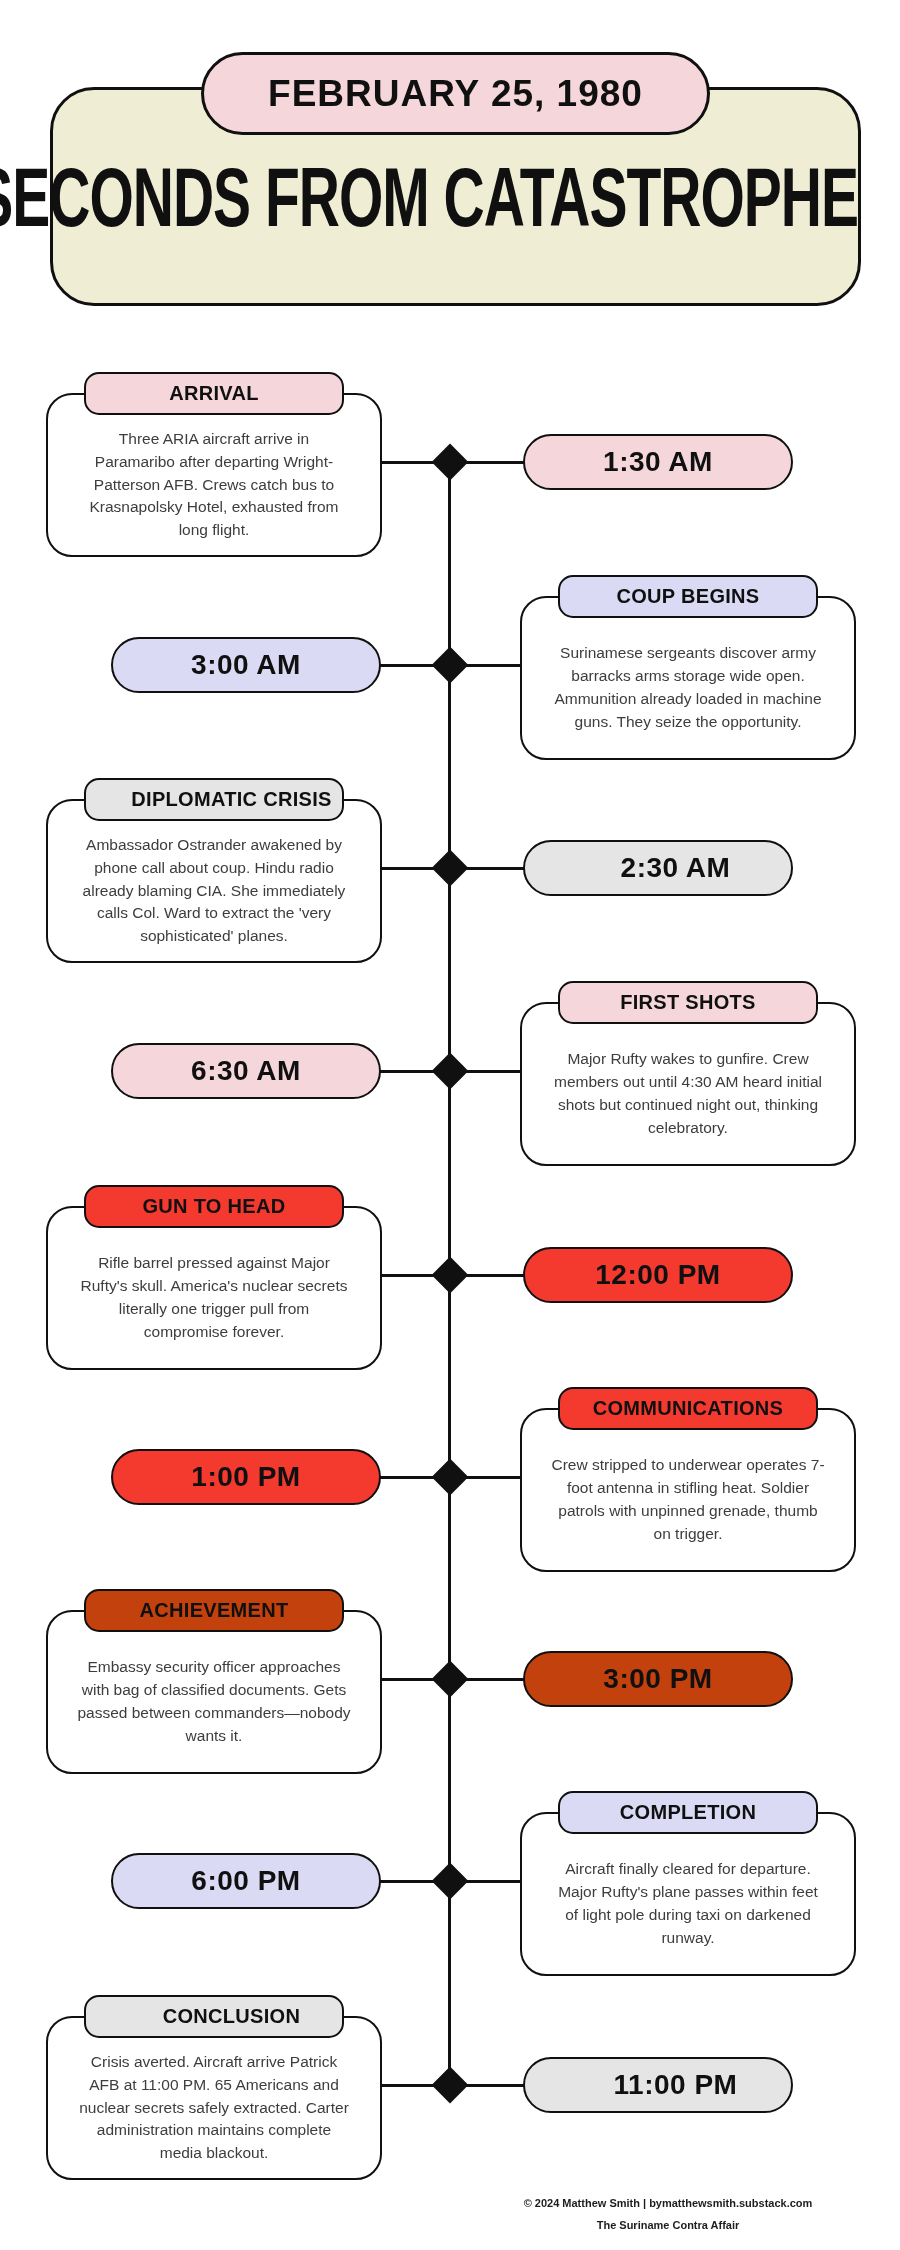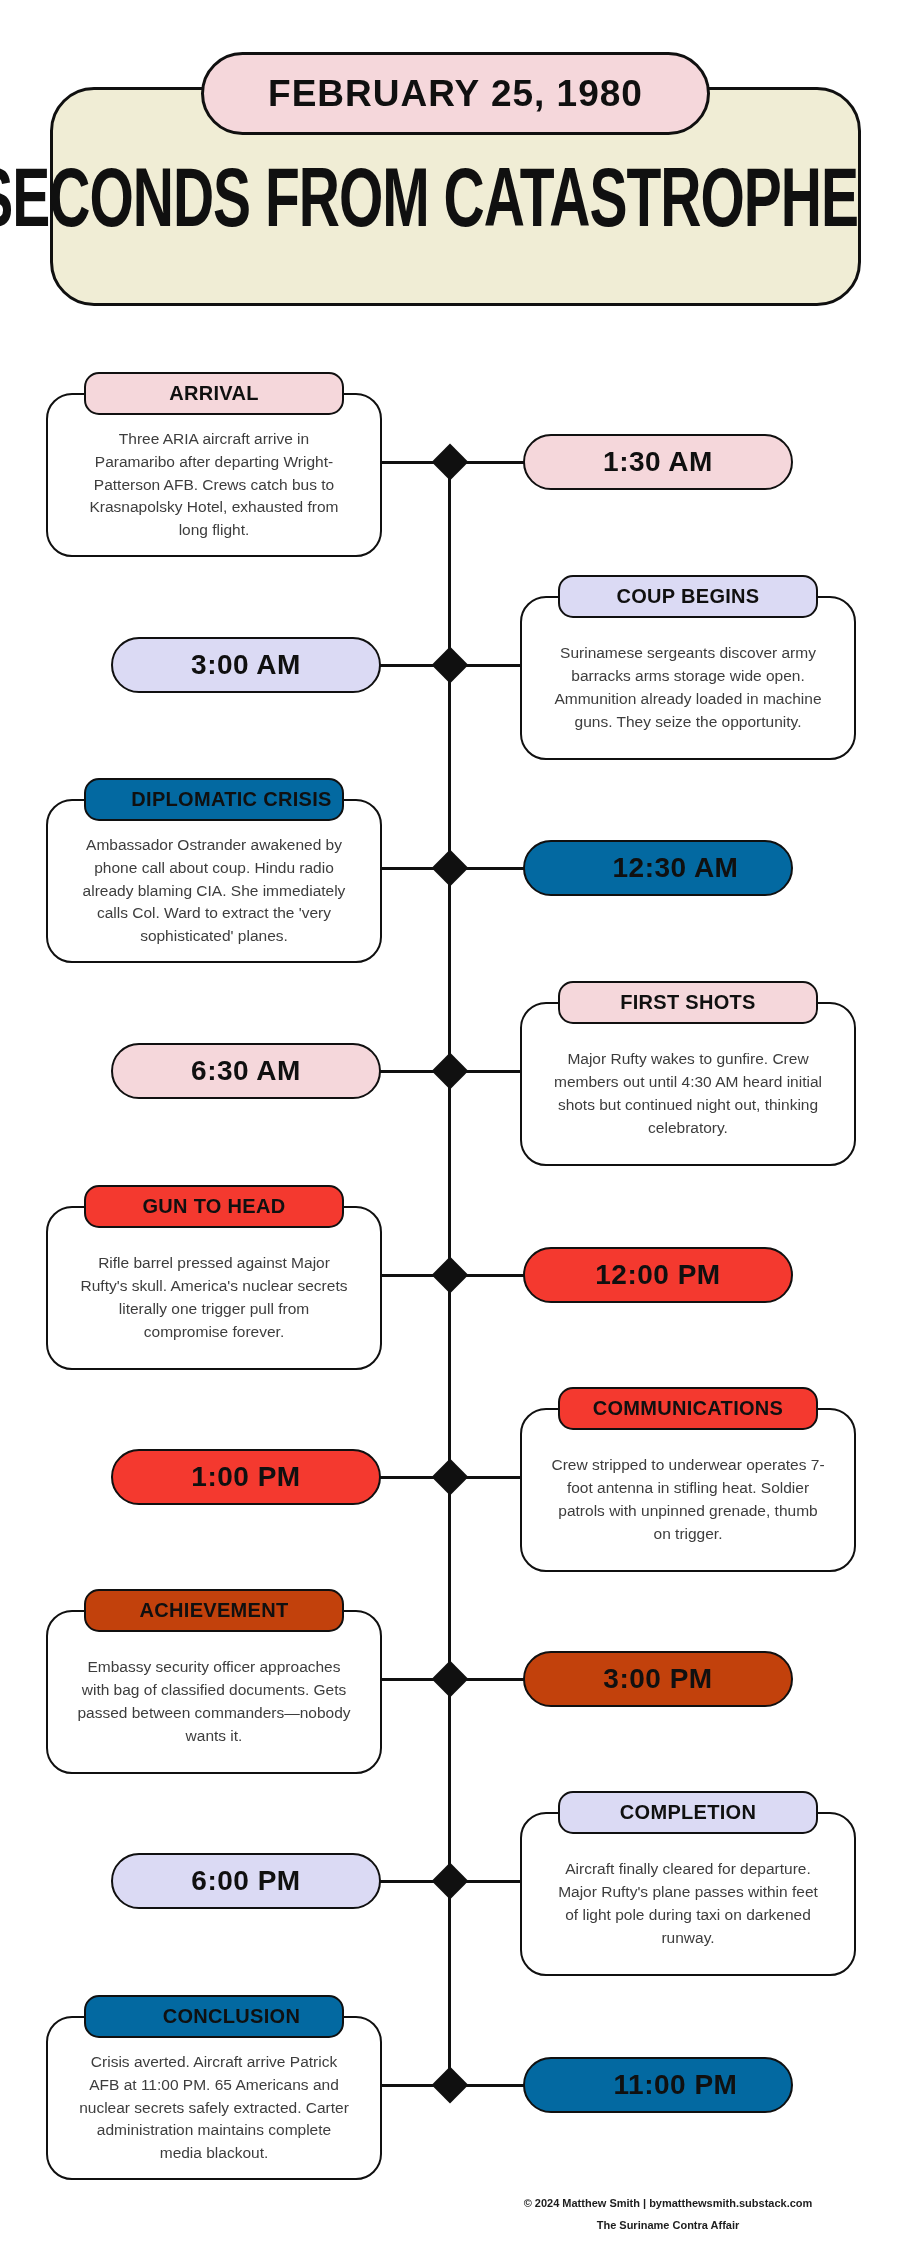--- a/index.html
+++ b/index.html
@@ -48,21 +48,21 @@
   .time-pill{
     position:absolute;width:270px;height:56px;border:2.5px solid #101010;border-radius:30px;
     display:flex;align-items:center;justify-content:center;box-sizing:border-box;
     font-weight:bold;font-size:28px;letter-spacing:0.5px;color:#101010;
   }
   .time-pill.side-left{left:111px;}
   .time-pill.side-right{left:523px;}
   
   .c-pink{background:#f5d7db;}
   .c-lavender{background:#dbdaf4;}
-  .c-green{background:#0369a1;padding-left:35px;}
+  .c-green{background:#e5e5e5;padding-left:35px;}
   .c-red{background:#f4392f;}
   .c-yellow{background:#c2410c;}
   
   .footer{
     position:absolute;left:436px;top:2192px;width:464px;text-align:center;
     font-size:11px;line-height:22px;color:#1d1d1d;font-weight:bold;
   }
 </style>
 </head>
 <body>
@@ -91,21 +91,21 @@
     <p class="card-body">Surinamese sergeants discover army barracks arms storage wide open. Ammunition already loaded in machine guns. They seize the opportunity.</p>
   </div>
   <div class="time-pill side-left c-lavender" style="top:637px">3:00 AM</div>
 
   <div class="connector" style="top:867px"></div>
   <div class="diamond" style="top:855px"></div>
   <div class="card side-left" style="top:799px">
     <div class="card-header c-green">DIPLOMATIC CRISIS</div>
     <p class="card-body">Ambassador Ostrander awakened by phone call about coup. Hindu radio already blaming CIA. She immediately calls Col. Ward to extract the 'very sophisticated' planes.</p>
   </div>
-  <div class="time-pill side-right c-green" style="top:840px">12:30 AM</div>
+  <div class="time-pill side-right c-green" style="top:840px">2:30 AM</div>
 
   <div class="connector" style="top:1070px"></div>
   <div class="diamond" style="top:1058px"></div>
   <div class="card side-right" style="top:1002px">
     <div class="card-header c-pink">FIRST SHOTS</div>
     <p class="card-body">Major Rufty wakes to gunfire. Crew members out until 4:30 AM heard initial shots but continued night out, thinking celebratory.</p>
   </div>
   <div class="time-pill side-left c-pink" style="top:1043px">6:30 AM</div>
 
   <div class="connector" style="top:1274px"></div>

